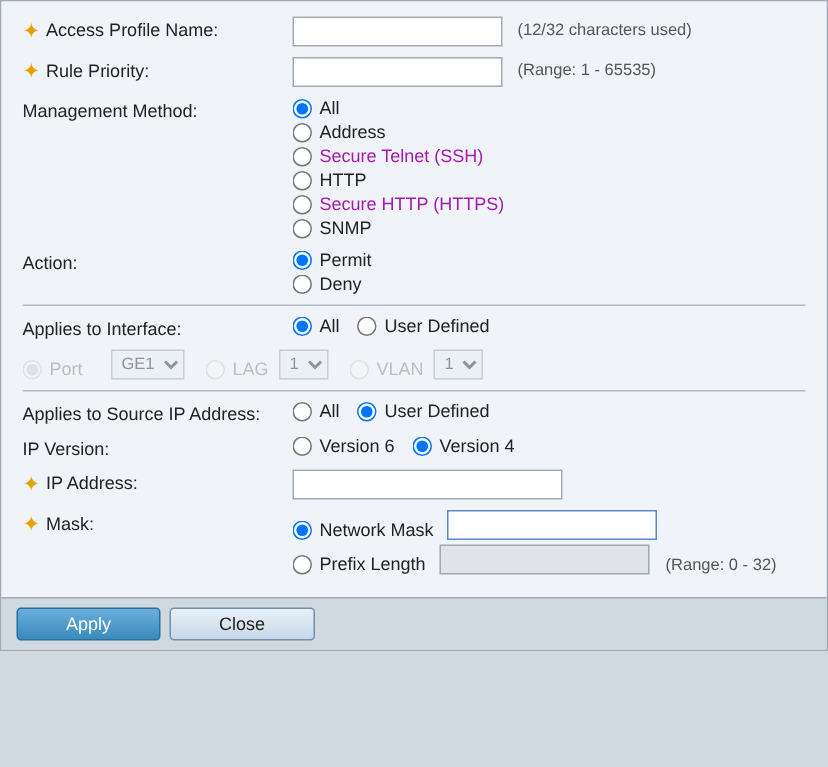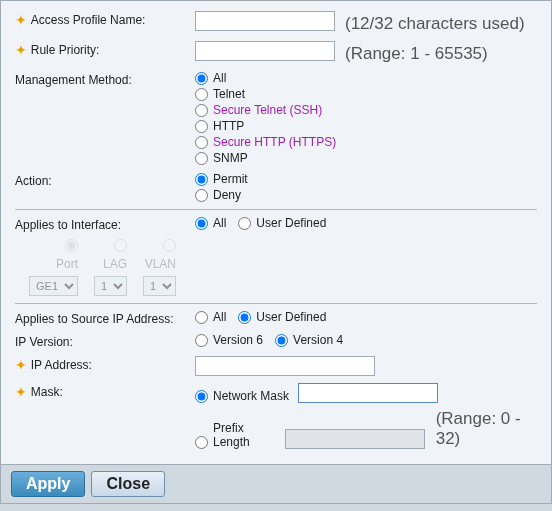--- a/index.html
+++ b/index.html
@@ -52,21 +52,21 @@
     }
     input[type="text"] {
       border: 1px solid #a0aab4;
       background: #fff;
       padding: 2px 4px;
       font-size: 12px;
       height: 20px;
     }
     .hint-text {
       color: #555;
-      font-size: 17px;
+      font-size: 11px;
       padding-top: 3px;
       margin-left: 6px;
     }
     .radio-group {
       display: flex;
       flex-direction: column;
       gap: 2px;
     }
     .radio-row {
       display: flex;
@@ -96,43 +96,41 @@
     select {
       border: 1px solid #a0aab4;
       background: #e8eef4;
       font-size: 11px;
       height: 20px;
       padding: 0 2px;
       color: #333;
     }
     .disabled-radio {
       opacity: 0.5;
-      flex-direction: column;
     }
     .disabled-input {
       background: #e0e4e8 !important;
       color: #888;
     }
     .footer-bar {
       background: #d0d8e0;
       border-top: 1px solid #a0aab4;
       padding: 6px 10px;
       display: flex;
       gap: 6px;
       align-items: center;
     }
     .btn {
-      padding: 3px 14px;
-      font-size: 16px;
+      padding: 3px 32px;
+      font-size: 12px;
       border: 1px solid #7090b0;
       cursor: pointer;
       border-radius: 3px;
       background: linear-gradient(to bottom, #e8f0f8, #c8d8e8);
       color: #222;
-      font-weight: bold;
     }
     .btn-apply {
       background: linear-gradient(to bottom, #6aaedc, #3a8abc);
       color: #fff;
       border: 1px solid #2870a0;
     }
     .network-mask-row {
       display: flex;
       flex-direction: column;
       gap: 3px;
@@ -171,21 +169,21 @@
         <span class="label-text">Management Method:</span>
       </div>
       <div class="input-col">
         <div class="radio-group">
           <div class="radio-row">
             <input type="radio" name="mgmt" checked="" style="">
             <span class="radio-label">All</span>
           </div>
           <div class="radio-row">
             <input type="radio" name="mgmt" style="">
-            <span class="radio-label">Telnet</span>
+            <span class="radio-label">Address</span>
           </div>
           <div class="radio-row">
             <input type="radio" name="mgmt" style="">
             <span class="radio-label radio-label-blue">Secure Telnet (SSH)</span>
           </div>
           <div class="radio-row">
             <input type="radio" name="mgmt" style="">
             <span class="radio-label">HTTP</span>
           </div>
           <div class="radio-row">

